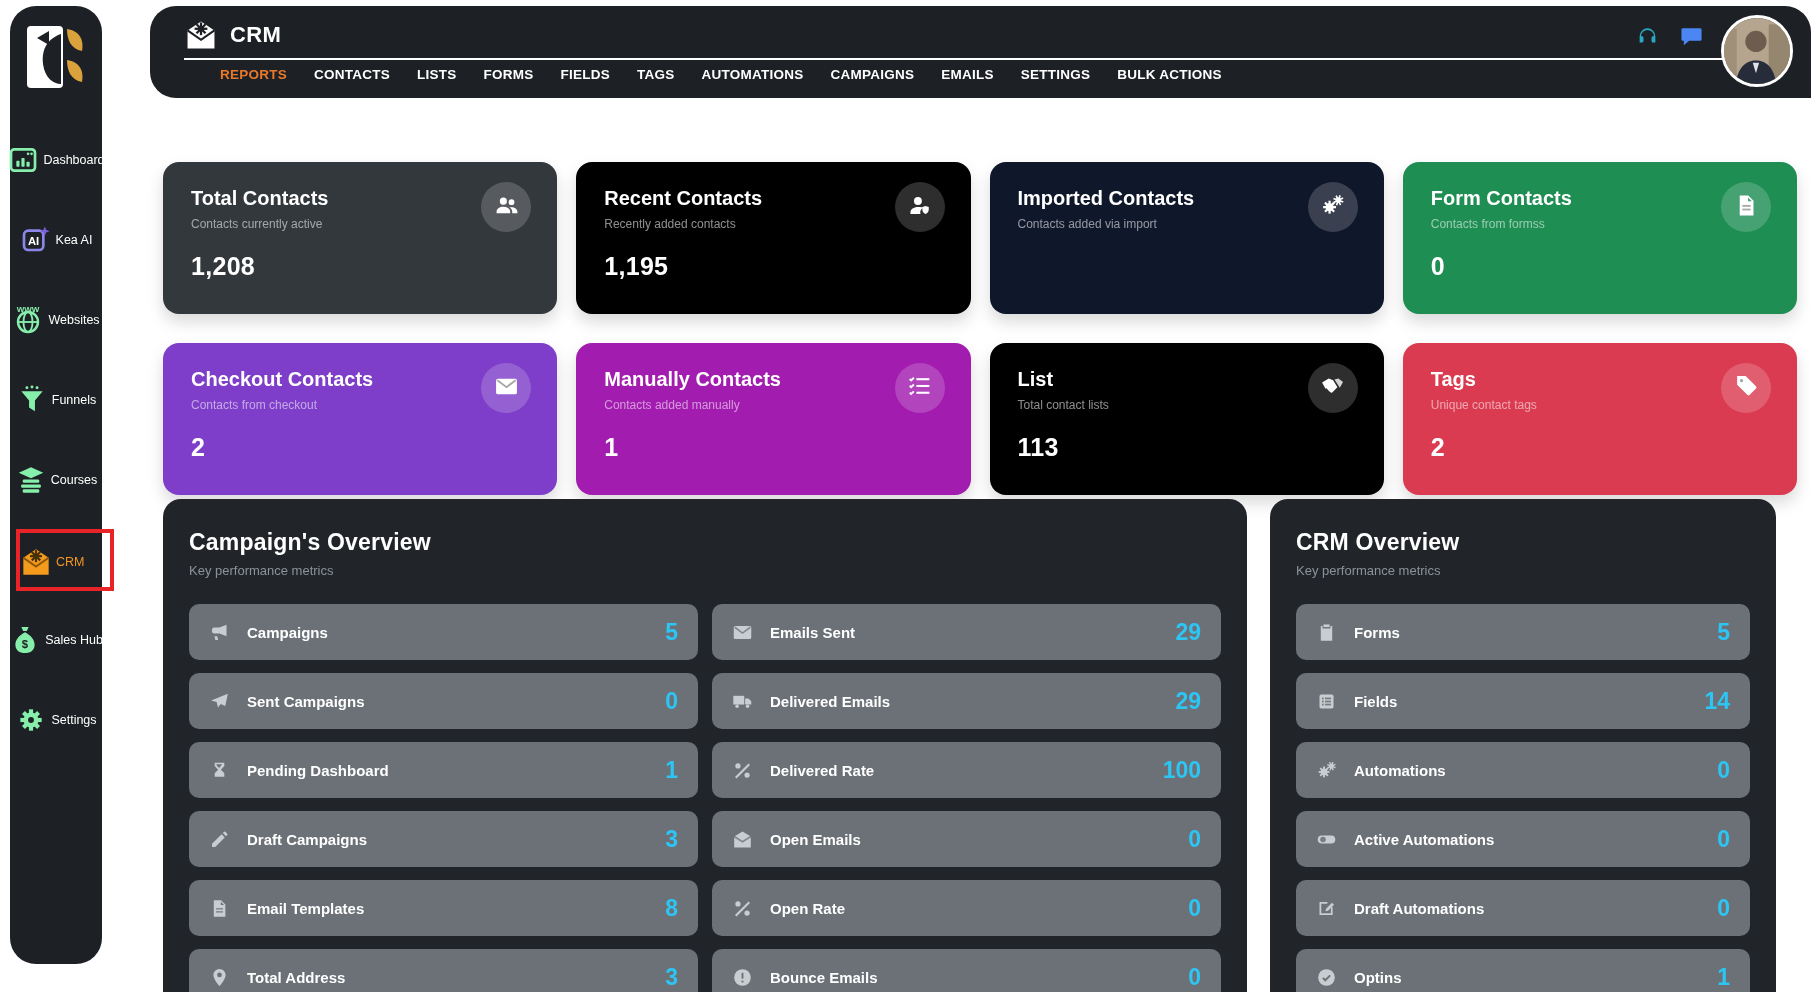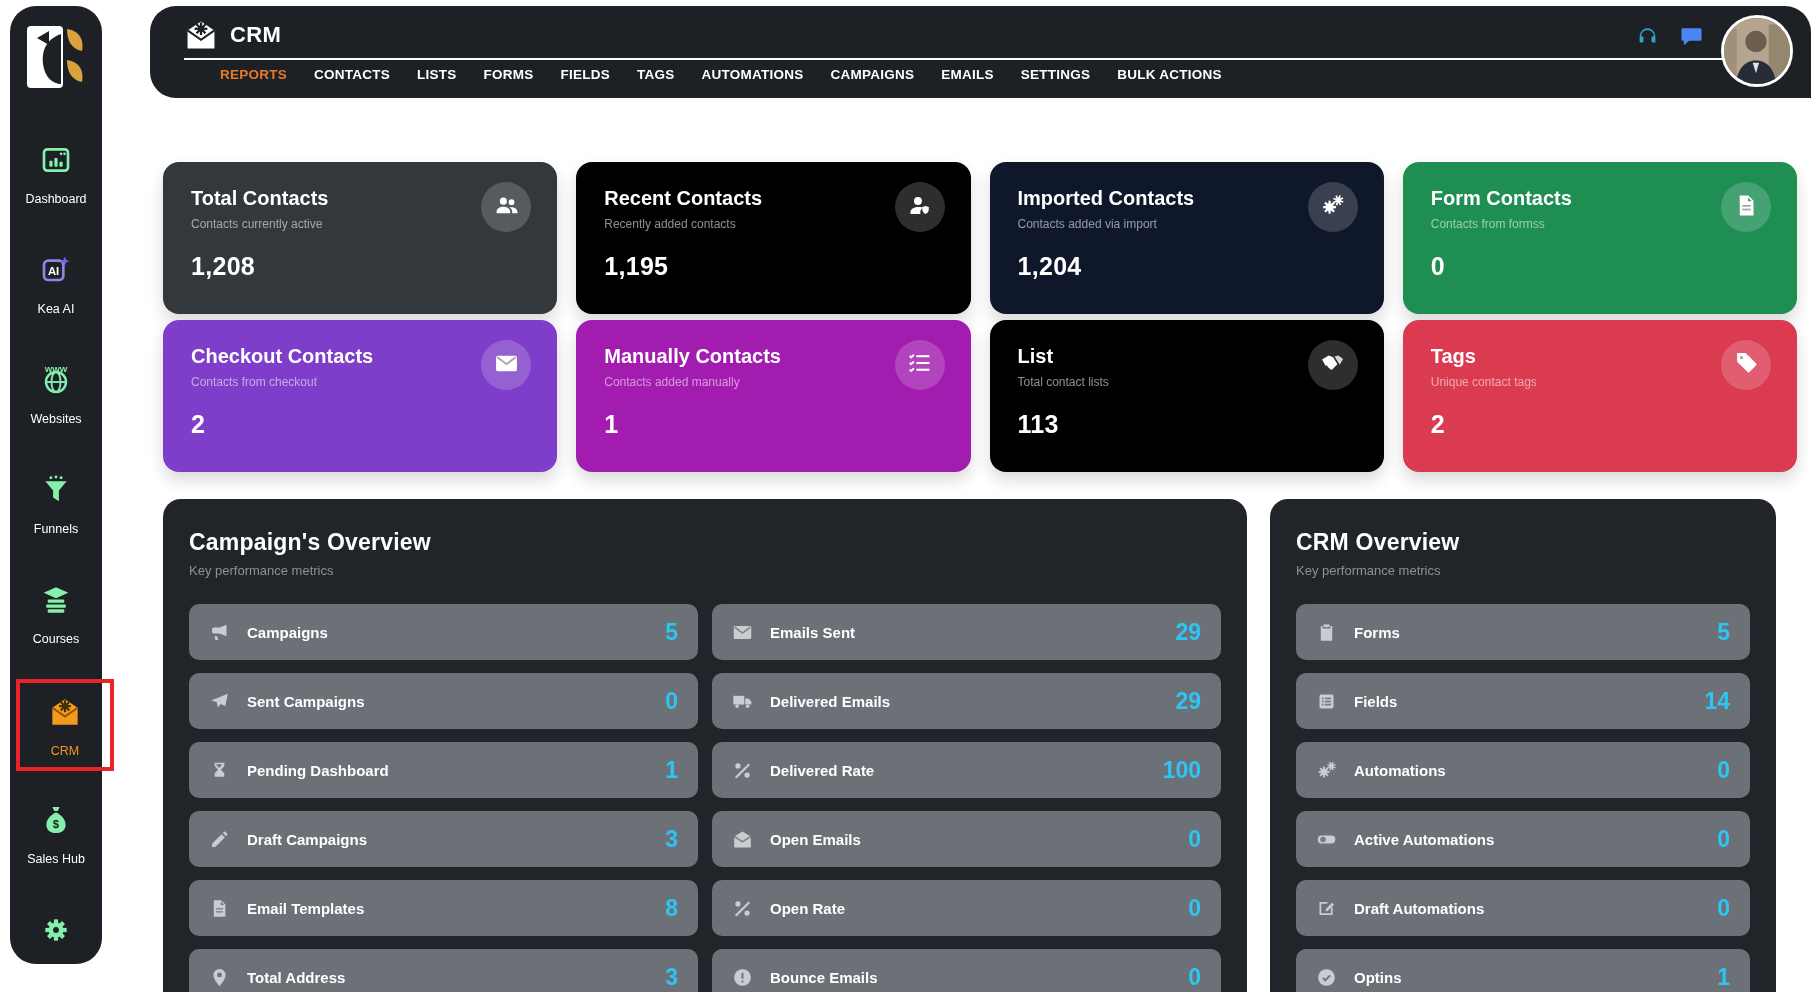--- a/index.html
+++ b/index.html
@@ -9,21 +9,21 @@
     -webkit-font-smoothing:antialiased;
   }
   
   .sidebar{
     position:absolute;left:10px;top:6px;width:92px;height:958px;
     background:#1d2024;border-radius:26px;display:flex;flex-direction:column;
     align-items:center;z-index:5;
   }
   .logo{margin-top:20px;width:58px;height:62px;flex:none}
   .nav{margin-top:56px;display:flex;flex-direction:column;align-items:center;gap:48px;width:100%}
-  .side-item{display:flex;flex-direction:column;align-items:center;gap:16px;cursor:pointer;color:#fff}
+  .side-item{display:flex;flex-direction:row;align-items:center;gap:4px;cursor:pointer;color:#fff}
   .side-item .ic{width:32px;height:32px;color:#86efac;display:block}
   .side-item .ic svg{width:100%;height:100%;display:block}
   .side-item .lbl{font-size:12.5px;color:#fff;white-space:nowrap}
   .side-item.active{
     border:4px solid #ea2328;width:98px;box-sizing:border-box;
     transform:translateX(9px);padding:13px 0 9px;margin:-15px 0;
   }
   .side-item.active .lbl{color:#f09621}
   
   .topbar{
@@ -45,21 +45,21 @@
   .tb-icon.chat{color:#4b86f2}
   .avatar{
     position:absolute;right:18px;top:9px;width:66px;height:66px;border-radius:50%;
     border:3px solid #fff;overflow:hidden;cursor:pointer;z-index:6;background:#b5a58f;
     box-shadow:inset 0 0 0 2px #1d2024;
   }
   .avatar svg{width:100%;height:100%;display:block}
   
   .cards{
     position:absolute;left:163px;top:162px;width:1634px;
-    display:grid;grid-template-columns:repeat(4,1fr);gap:6px 19px;
+    display:grid;grid-template-columns:repeat(4,1fr);gap:29px 19px;
   }
   .card{
     position:relative;height:152px;border-radius:16px;padding:25px 28px;box-sizing:border-box;
     color:#fff;box-shadow:0 8px 16px rgba(0,0,0,.15);
   }
   .card .ct{font-size:20px;font-weight:700}
   .card .sub{margin-top:7px;font-size:12px;color:rgba(255,255,255,.55)}
   .card .val{margin-top:21px;font-size:25px;font-weight:700;letter-spacing:.3px}
   .card .badge{
     position:absolute;top:20px;right:26px;width:50px;height:50px;border-radius:50%;
@@ -284,21 +284,20 @@
       <div class="badge">
         <span class="bic"><svg viewBox="0 0 24 24" fill="currentColor">
             <path d="M10.5 11.5a3.8 3.8 0 1 0 0-7.6 3.8 3.8 0 0 0 0 7.6zM10.5 13.5c-4 0-7.2 2.2-7.2 5v1.7h9.6a5.6 5.6 0 0 1 2.9-6.3 11.4 11.4 0 0 0-5.3-.4z"></path>
             <path d="M17.8 12.4l3.1 1.1v2.4c0 2-1.3 3.8-3.1 4.3-1.8-.5-3.1-2.3-3.1-4.3v-2.4l3.1-1.1z"></path>
           </svg></span>
       </div>
     </div>
     <div class="card" style="background: #0f172a;">
       <div class="ct">Imported Contacts</div>
       <div class="sub">Contacts added via import</div>
-      <div class="val">1,204</div>
       <div class="badge">
         <span class="bic"><svg viewBox="0 0 24 24" fill="currentColor">
             <g transform="translate(9.2 13.6) rotate(0)">
               <circle r="3.8"></circle>
               <rect x="-1.064" y="-6.199999999999999" width="2.128" height="12.399999999999999"></rect>
               <rect x="-6.199999999999999" y="-1.064" width="12.399999999999999" height="2.128"></rect>
               <g transform="rotate(45)">
                 <rect x="-1.064" y="-6.199999999999999" width="2.128" height="12.399999999999999"></rect>
                 <rect x="-6.199999999999999" y="-1.064" width="12.399999999999999" height="2.128"></rect>
               </g>

